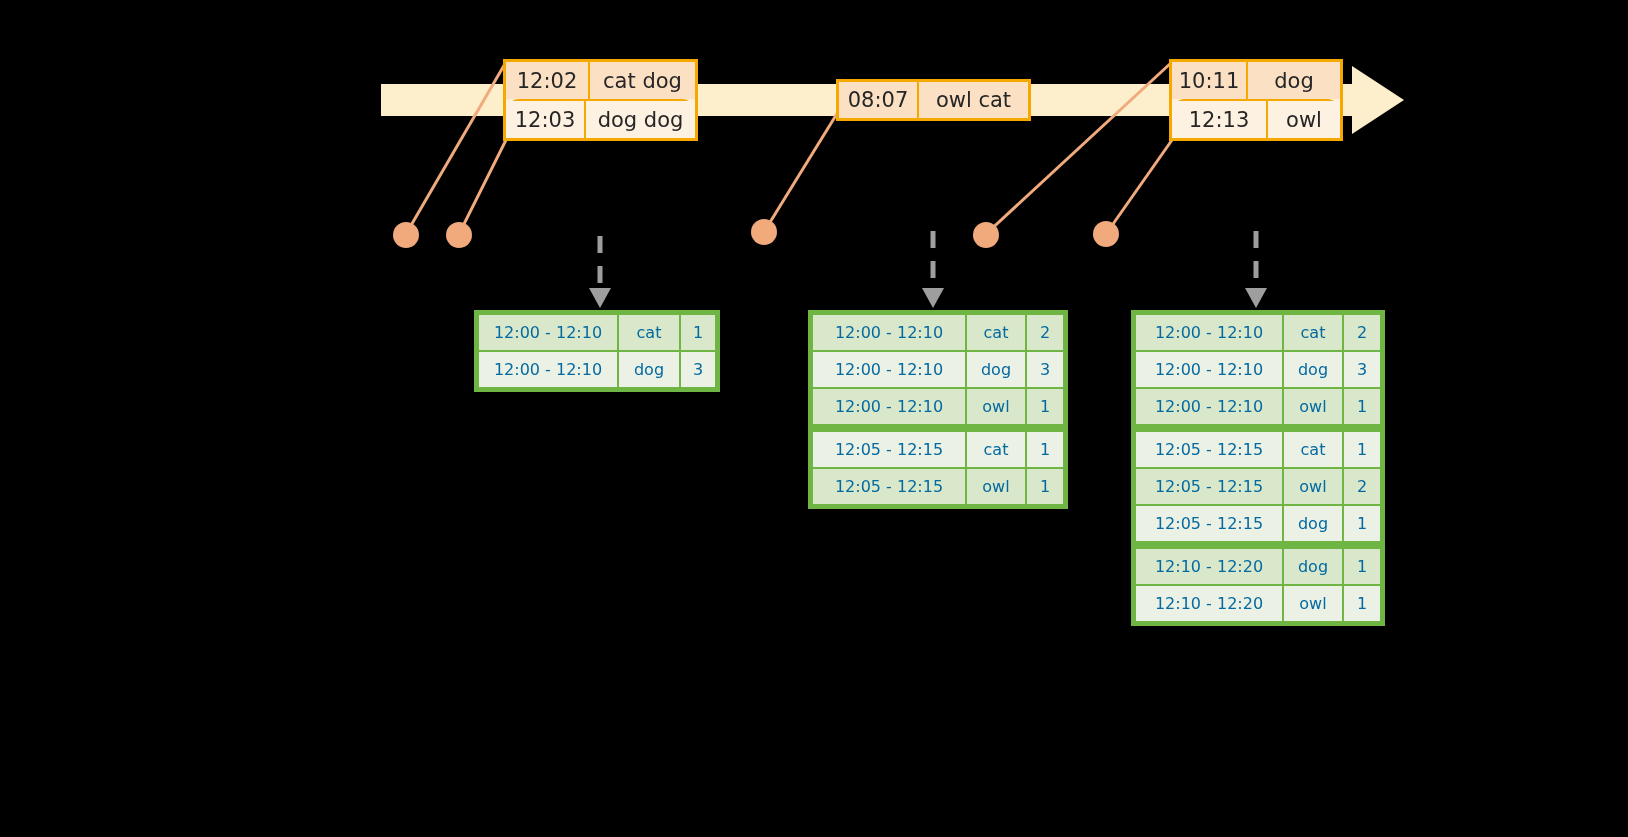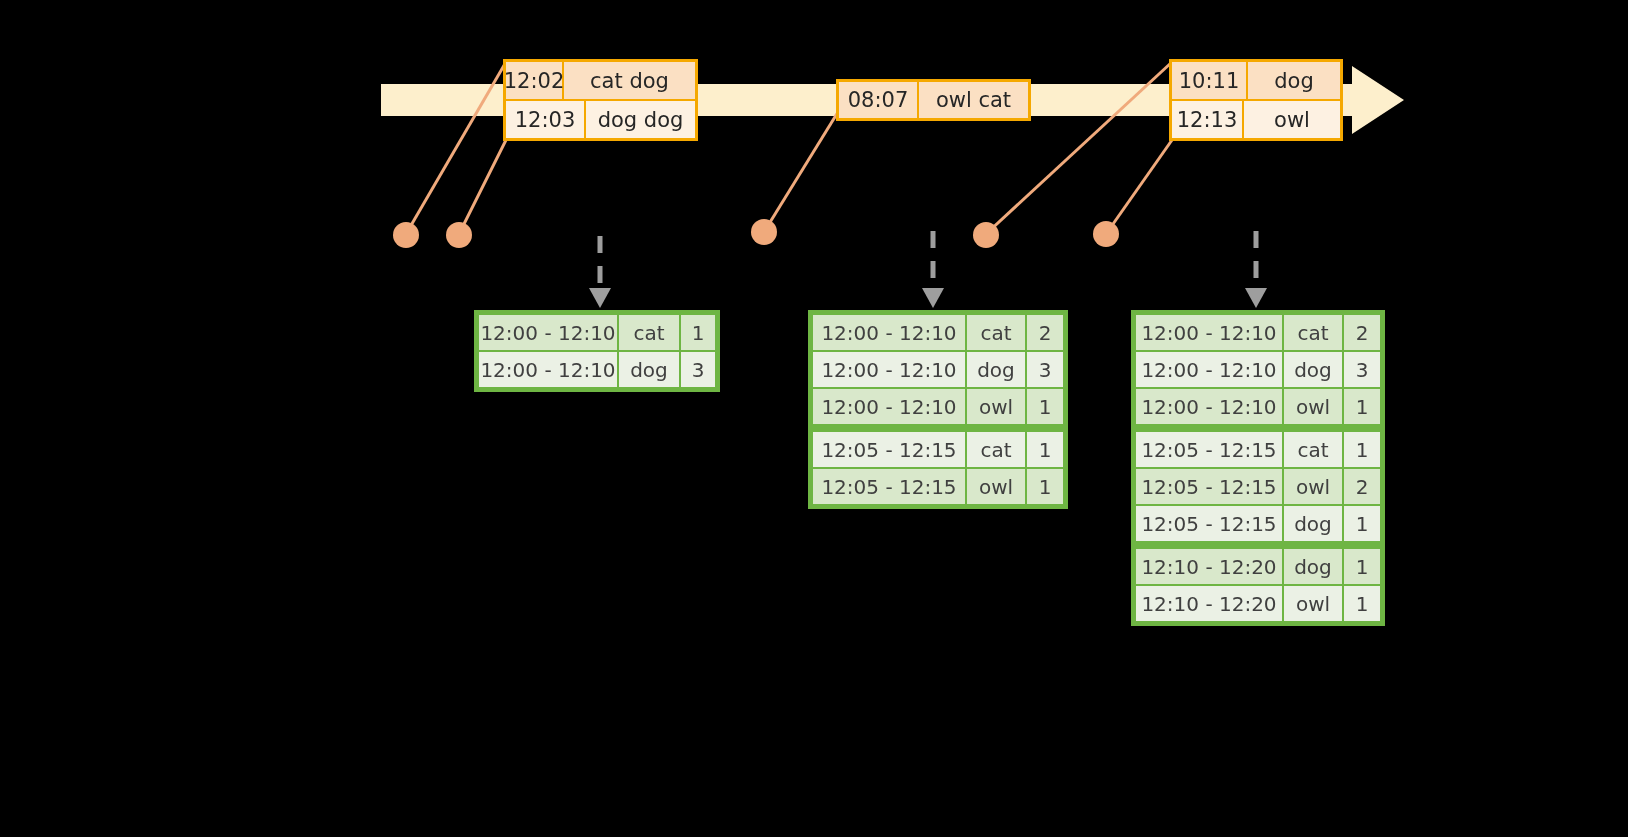--- a/index.html
+++ b/index.html
@@ -6,34 +6,34 @@
   #stage{position:relative;width:1628px;height:837px;background:#000;
          font-family:"DejaVu Sans","Liberation Sans",sans-serif;overflow:hidden;}
 
   
   #timeline-svg{position:absolute;left:0;top:0;width:1628px;height:837px;}
 
   
   .ev-group{position:absolute;border:3px solid #F5A800;box-sizing:border-box;
             background:#FDEFD9;display:flex;flex-direction:column;}
   .ev-row{display:flex;flex:1 1 auto;box-sizing:border-box;}
-  .ev-row + .ev-row{border-top:2px solid #F5A800;}
+  .ev-row + .ev-row{border-top:2px solid #F5A800;border-radius:13px;}
   .ev-time{box-sizing:border-box;display:flex;align-items:center;justify-content:center;
            color:#262626;font-size:21px;border-right:2px solid #F5A800;}
   .ev-words{box-sizing:border-box;display:flex;align-items:center;justify-content:center;
             color:#262626;font-size:21px;flex:1 1 auto;}
   .shade-a .ev-time,.shade-a .ev-words{background:#FBE0C3;}
   .shade-b .ev-time,.shade-b .ev-words{background:#FDF1E2;}
 
   
   .res-table{position:absolute;border:3px solid #6EB543;box-sizing:border-box;
              background:#6EB543;display:flex;flex-direction:column;gap:2px;padding:2px;}
   .res-row{display:flex;gap:2px;height:35px;}
   .res-cell{display:flex;align-items:center;justify-content:center;
-            color:#404040;font-size:20px;box-sizing:border-box;}
+            color:#0369a1;font-size:16px;box-sizing:border-box;}
   .res-win{ }
   .res-key{ }
   .res-cnt{ }
   .rshade-a .res-cell{background:#D9E8CB;}
   .rshade-b .res-cell{background:#EBF1E5;}
   .grp-sep{height:4px;background:#6EB543;}
 </style>
 </head>
 <body>
 
@@ -73,21 +73,21 @@
       </g>
       <g>
         <line x1="1256" y1="231" x2="1256" y2="288" stroke-dasharray="17,13"></line>
         <polygon points="1245,288 1267,288 1256,308" stroke="none"></polygon>
       </g>
     </g>
   </svg>
 
   <div class="ev-group" style="left:503px;top:59px;width:195px;height:82px;">
     <div class="ev-row shade-a">
-      <div class="ev-time" style="width:58px">12:02</div>
+      <div class="ev-time" style="width:84px">12:02</div>
       <div class="ev-words">cat dog</div>
     </div>
     <div class="ev-row shade-b">
       <div class="ev-time" style="width:80px">12:03</div>
       <div class="ev-words">dog dog</div>
     </div>
   </div>
 
   <div class="ev-group" style="left:836px;top:79px;width:195px;height:42px;">
     <div class="ev-row shade-a">
@@ -95,21 +95,21 @@
       <div class="ev-words">owl cat</div>
     </div>
   </div>
 
   <div class="ev-group" style="left:1169px;top:59px;width:174px;height:82px;">
     <div class="ev-row shade-a">
       <div class="ev-time" style="width:76px">10:11</div>
       <div class="ev-words">dog</div>
     </div>
     <div class="ev-row shade-b">
-      <div class="ev-time" style="width:72px">12:13</div>
+      <div class="ev-time" style="width:96px">12:13</div>
       <div class="ev-words">owl</div>
     </div>
   </div>
 
   <div class="res-table" style="left:474px;top:310px;">
     <div class="res-row rshade-a">
       <div class="res-cell res-win" style="width:138px">12:00 - 12:10</div>
       <div class="res-cell res-key" style="width:60px">cat</div>
       <div class="res-cell res-cnt" style="width:34px">1</div>
     </div>

